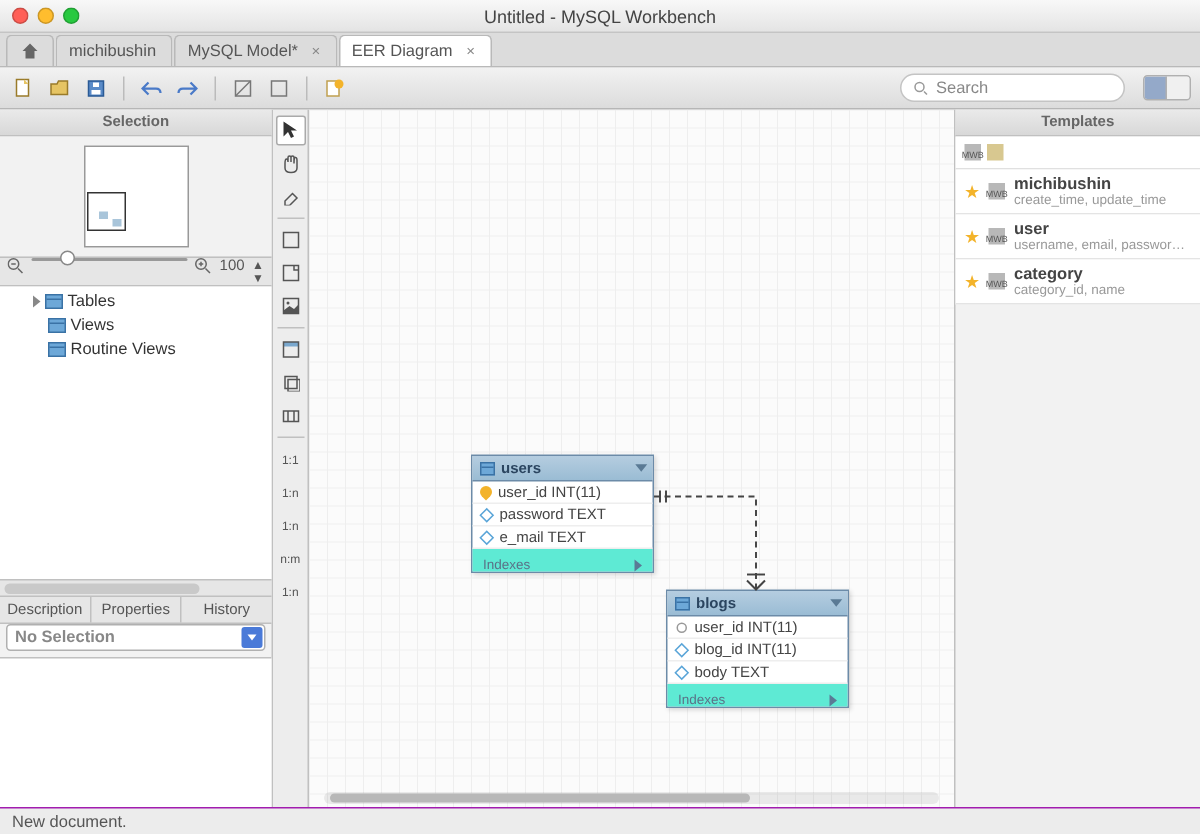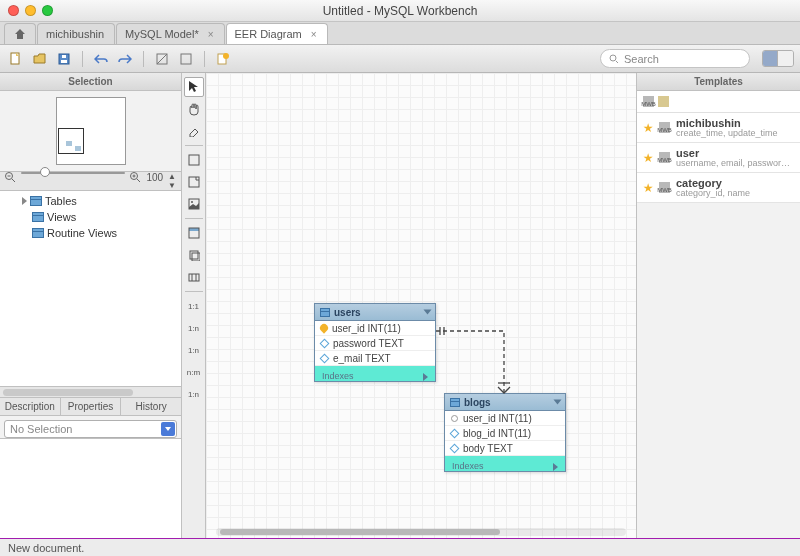--- a/index.html
+++ b/index.html
@@ -40,21 +40,21 @@
 .tree { flex: 1; background: #fff; overflow: auto; padding: 2px 0; }
 .trow { display: flex; align-items: center; height: 16px; padding-left: 4px; gap: 3px; font-size: 11px; color: #333; }
 .tri { width: 0; height: 0; border-top: 4px solid transparent; border-bottom: 4px solid transparent; border-left: 5px solid #888; flex-shrink: 0; }
 .tri.open { transform: rotate(90deg); }
 .dbico { width: 12px; height: 12px; background: #f5c842; border-radius: 2px 2px 0 0; position: relative; flex-shrink: 0; }
 .tblico { width: 12px; height: 10px; background: #6da8d8; border: 1px solid #3a72a5; flex-shrink: 0; position: relative; }
 .tblico::before { content:''; position:absolute; top:2px; left:0; right:0; height:1px; background:#3a72a5; }
 .lscroll { height: 12px; background: #e6e6e6; border-top: 1px solid #c0c0c0; border-bottom: 1px solid #c0c0c0; position: relative; }
 .lscroll .bar { position: absolute; left: 3px; width: 130px; top: 2px; height: 7px; background: #c9c9c9; border-radius: 4px; }
 .subtabs2 { height: 18px; background: #e6e6e6; border-bottom: 1px solid #c0c0c0; display: flex; }
-.detailbox { height: 22px; display: flex; align-items: flex-end; padding: 0 4px; }
+.detailbox { height: 22px; display: flex; align-items: flex-start; padding: 0 4px; font-weight: bold; }
 .sel-dd { flex: 1; height: 18px; background: #fff; border: 1px solid #b0b0b0; border-radius: 3px; display: flex; align-items: center; padding: 0 5px; font-size: 11px; color: #888; position: relative; }
 .sel-dd .arrow { position: absolute; right: 1px; top: 1px; bottom: 1px; width: 14px; background: #4a7ad8; border-radius: 2px; display: flex; align-items: center; justify-content: center; }
 .sel-dd .arrow::after { content: ''; width: 0; height: 0; border-left: 3px solid transparent; border-right: 3px solid transparent; border-top: 4px solid #fff; }
 .bottompad { flex: 0 0 100px; background: #fff; border-top: 1px solid #c0c0c0; }
 .center { flex: 1; display: flex; overflow: hidden; }
 .toolcol { width: 24px; background: #ededed; border-right: 1px solid #c0c0c0; display: flex; flex-direction: column; align-items: center; padding-top: 4px; gap: 2px; }
 .tcbtn { width: 20px; height: 20px; display: flex; align-items: center; justify-content: center; color: #555; border-radius: 2px; font-size: 8px; }
 .tcbtn.sel { background: #fff; border: 1px solid #aaa; }
 .tcsep { width: 18px; height: 1px; background: #c0c0c0; margin: 2px 0; }
 .canvas { flex: 1; background-color: #fbfbfb; background-image: linear-gradient(#eee 1px, transparent 1px), linear-gradient(90deg, #eee 1px, transparent 1px); background-size: 12px 12px; position: relative; overflow: hidden; }

